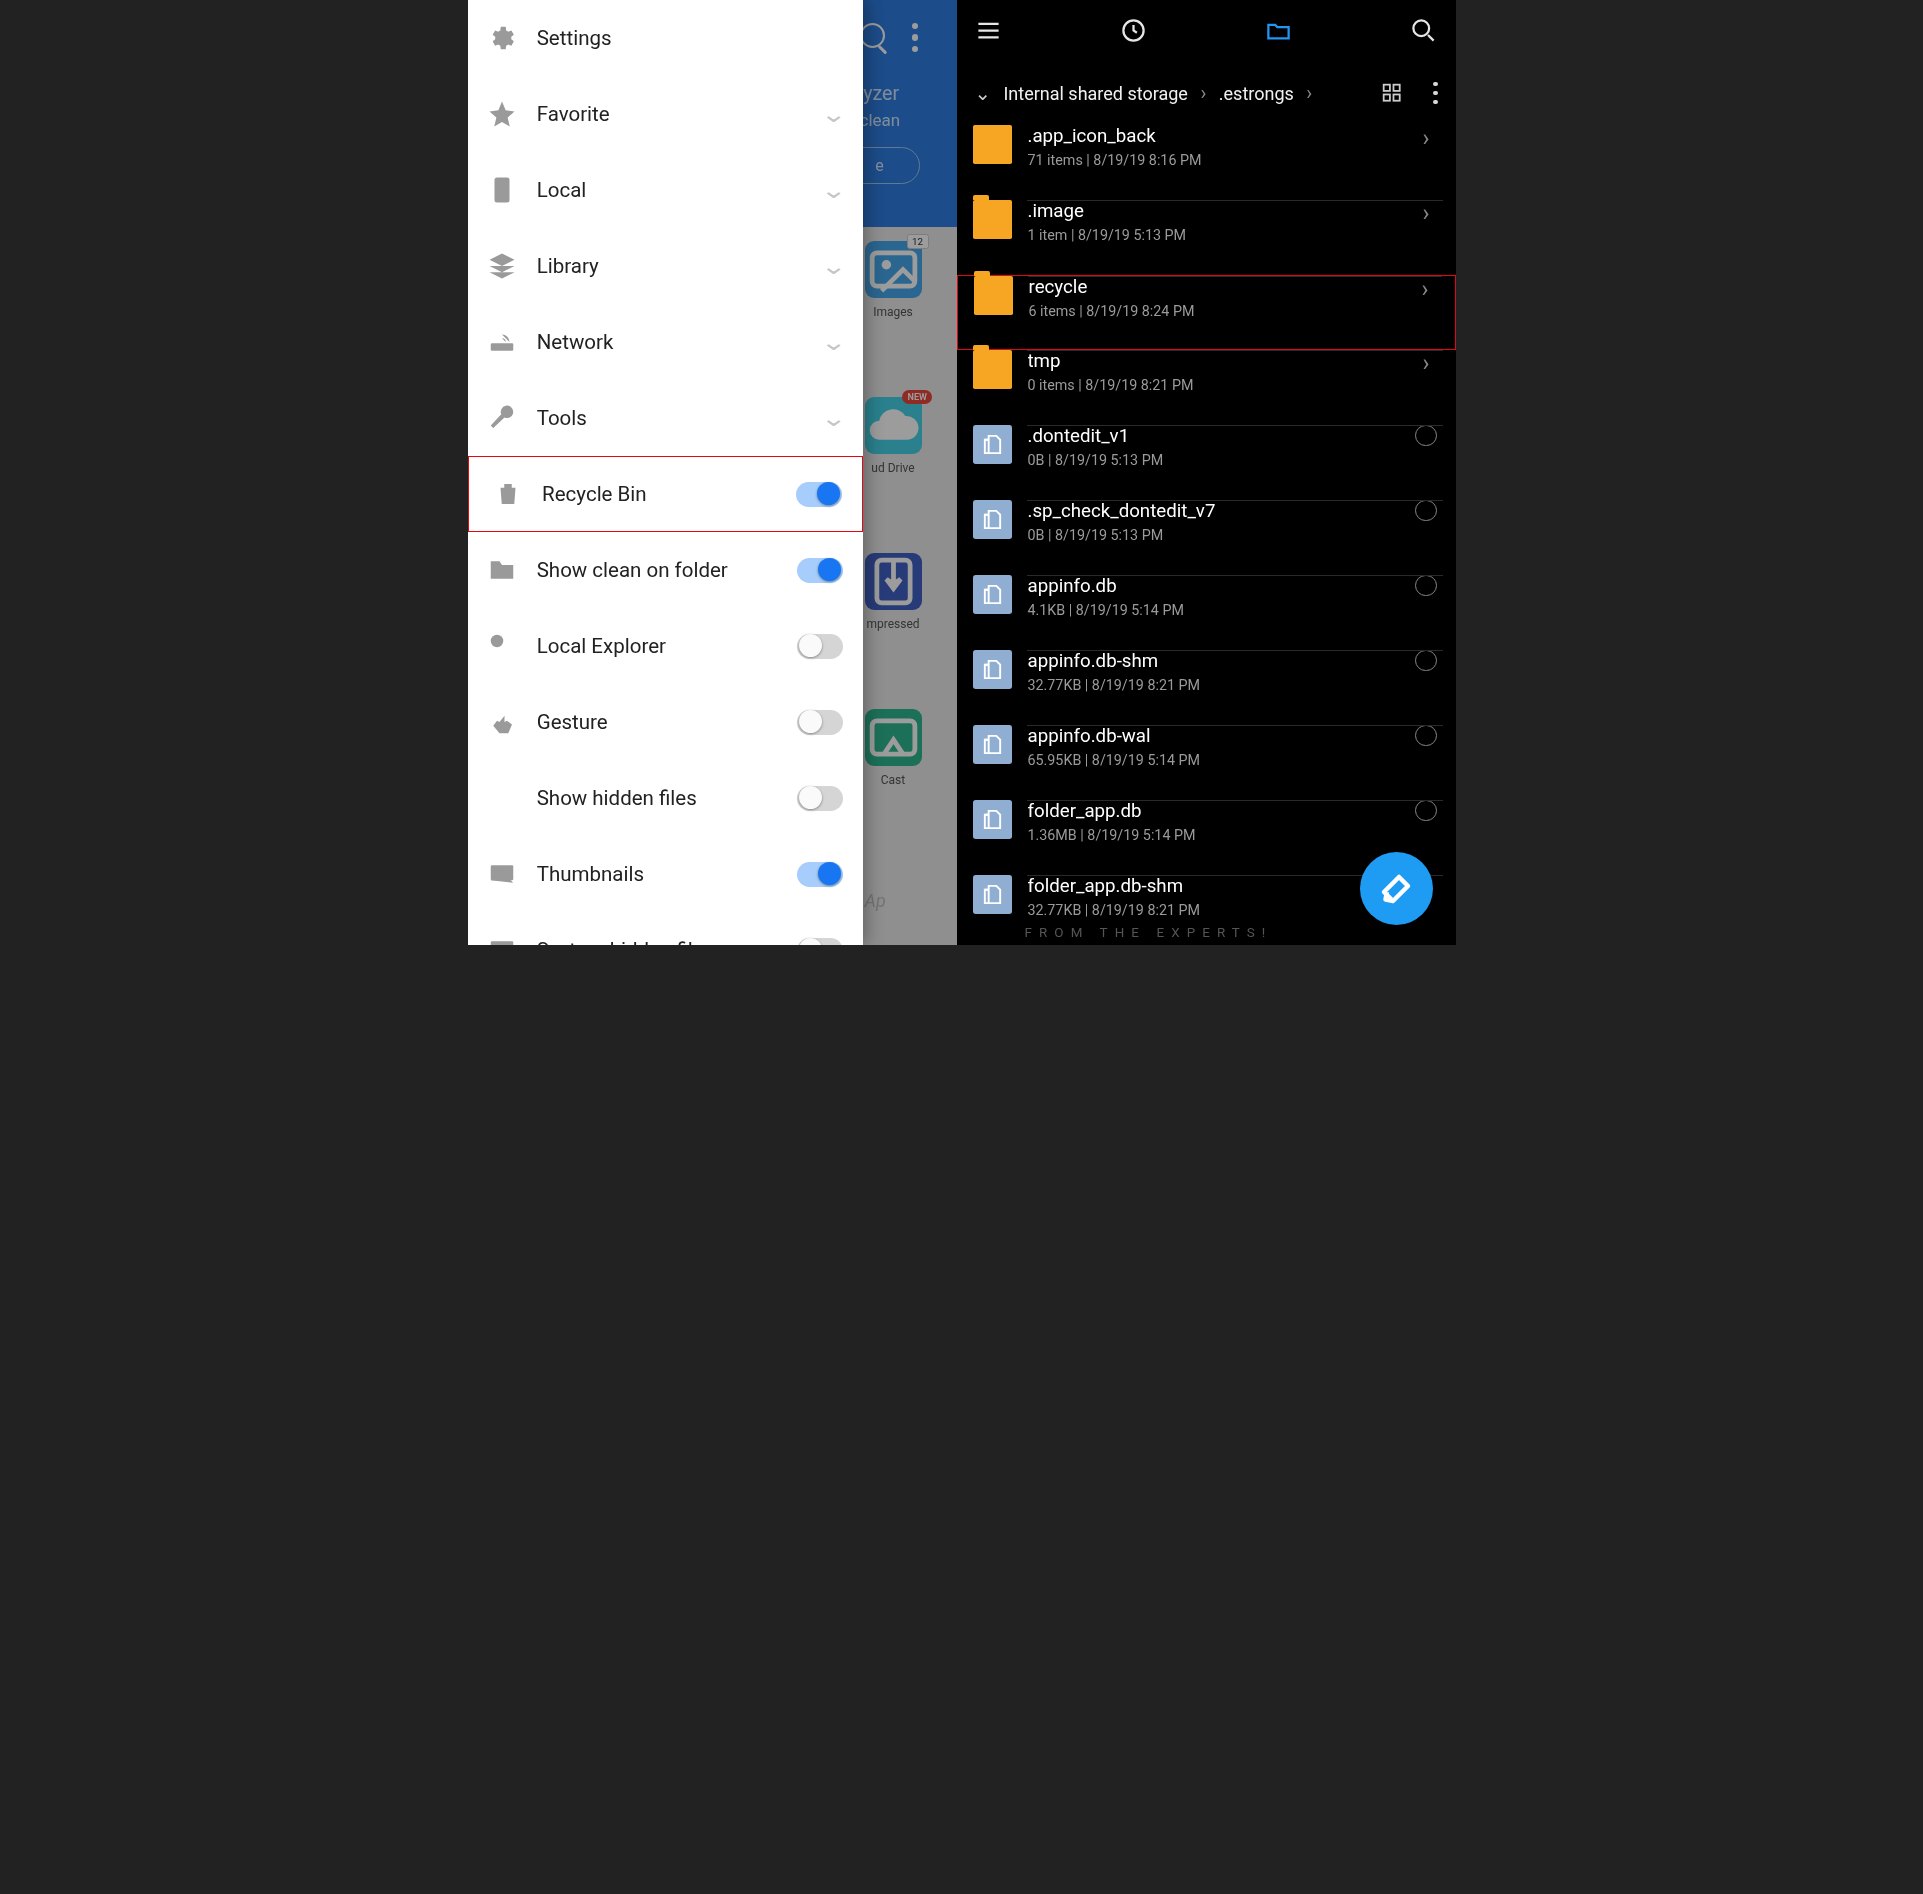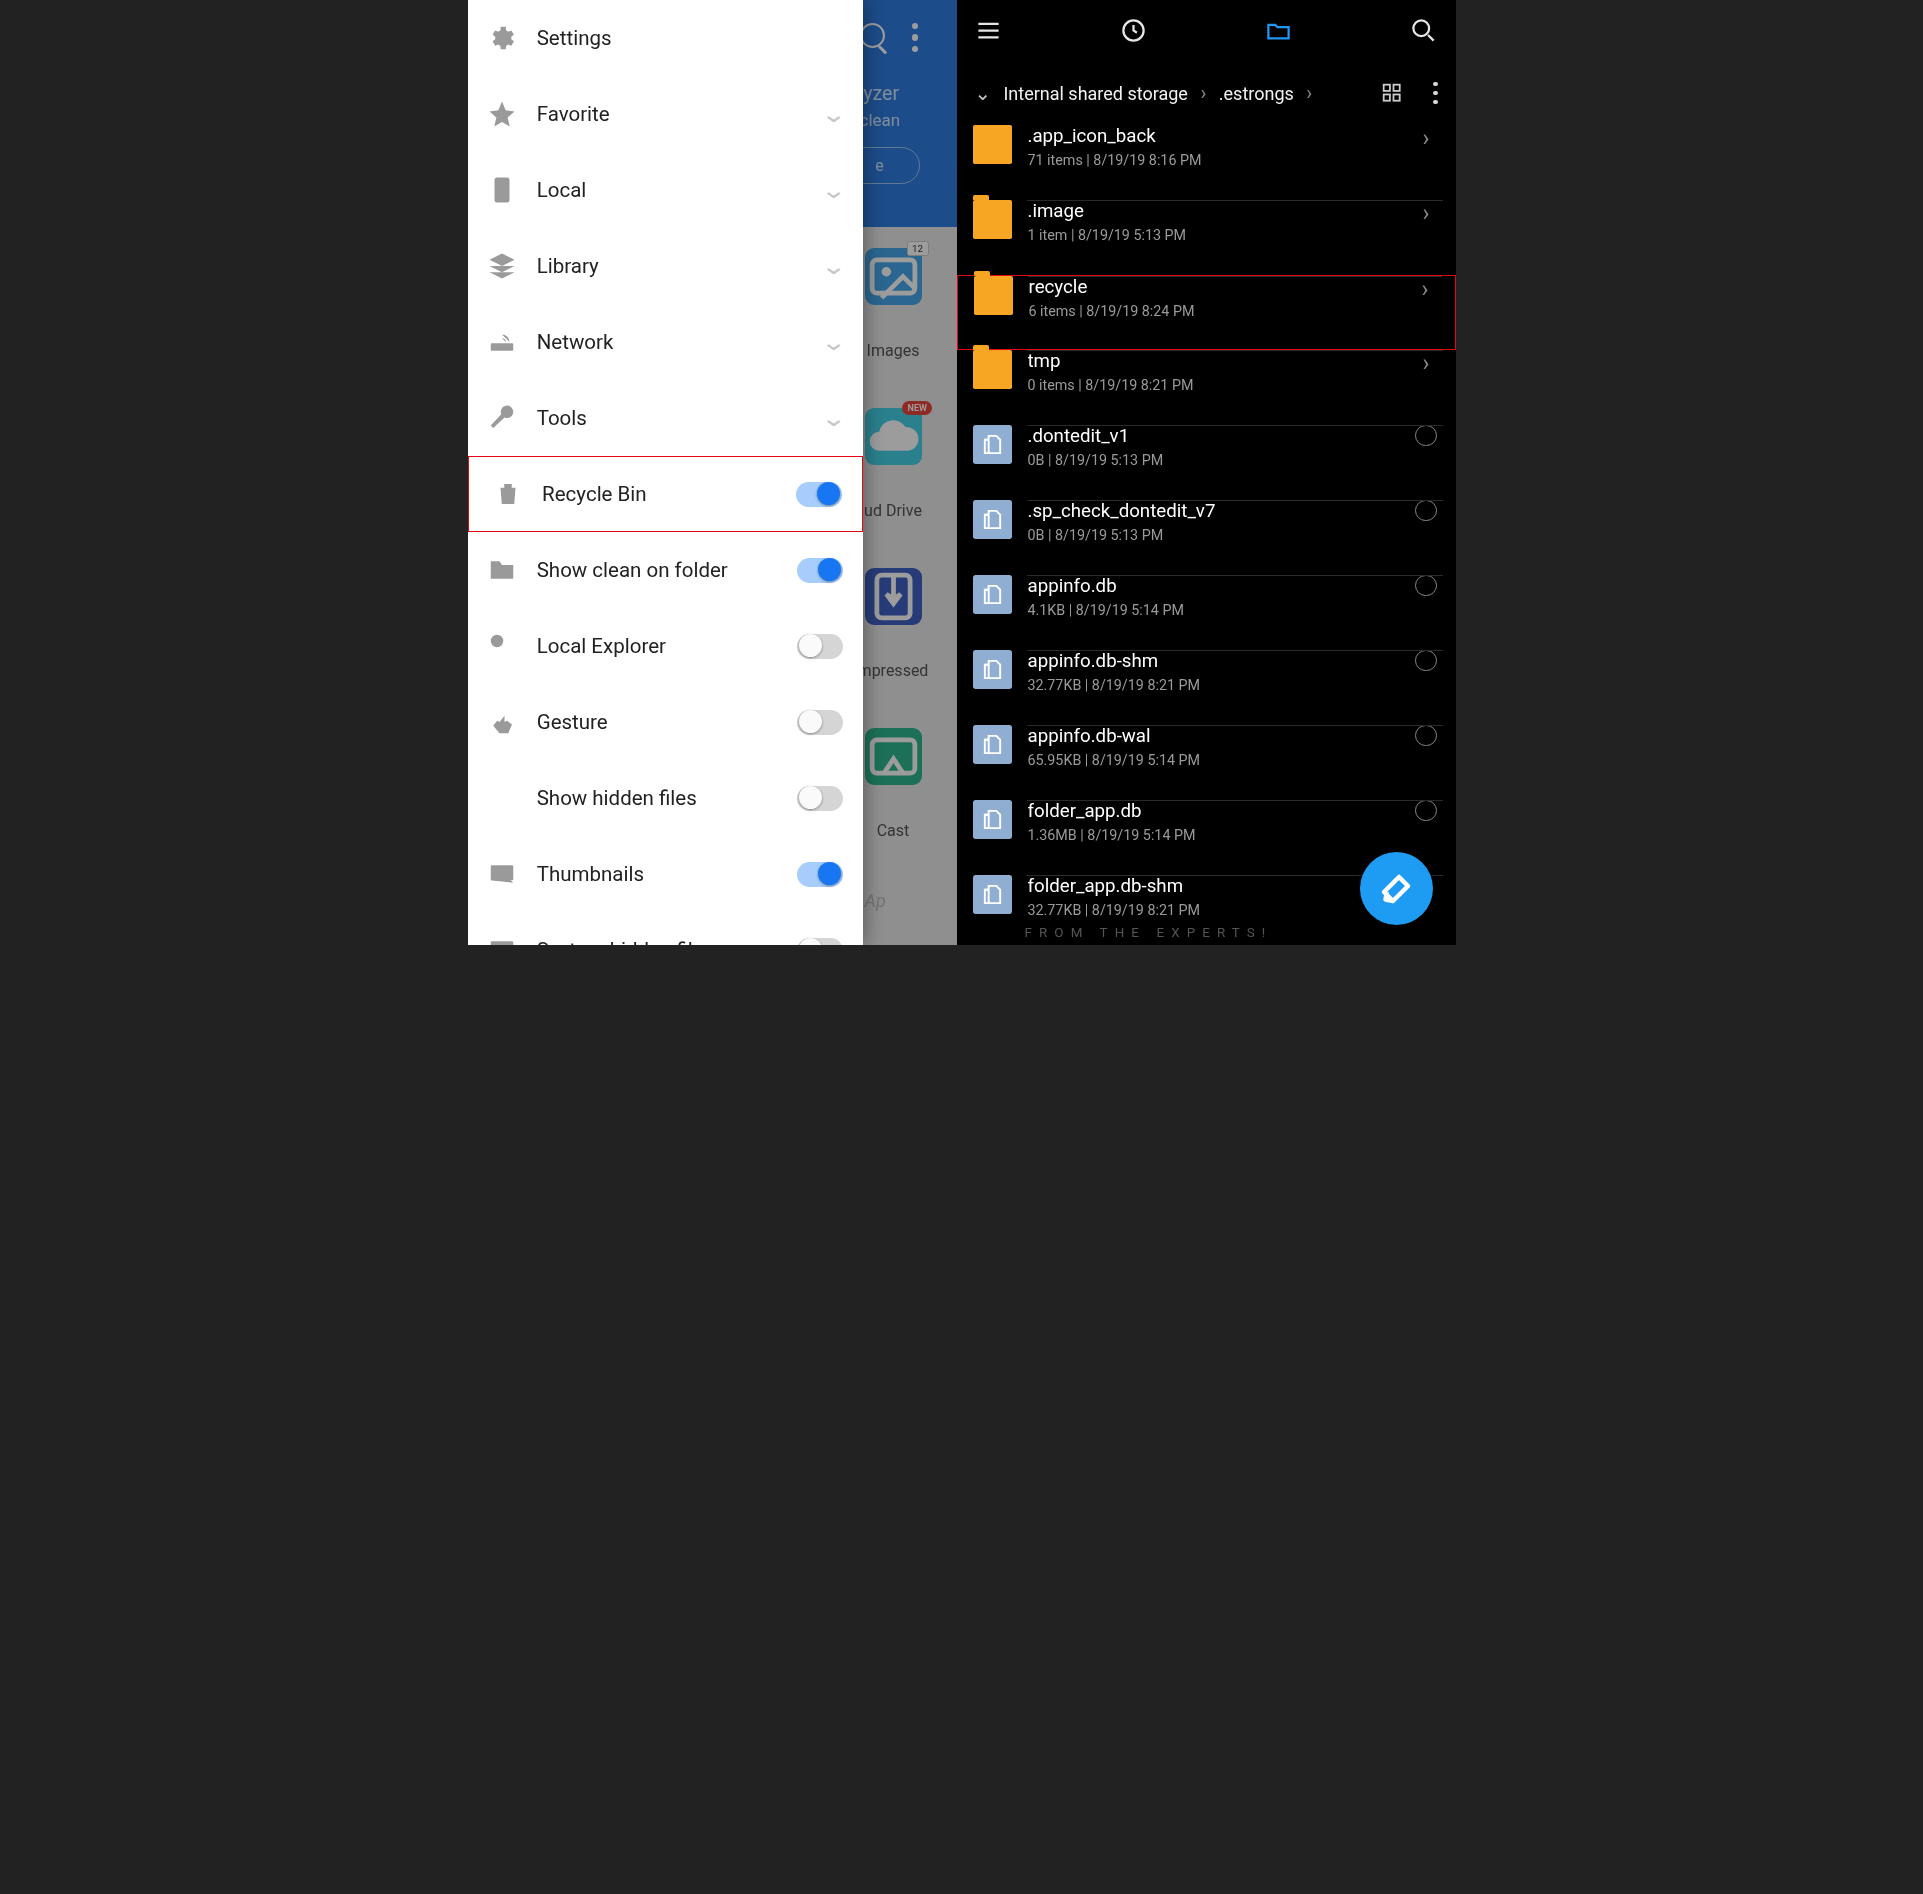--- a/index.html
+++ b/index.html
@@ -11,25 +11,25 @@
   .bg-app { position:absolute; inset:0; background:linear-gradient(#2e7ddf 0 227px, #e9e9e9 227px 100%); filter:brightness(.85); }
   .bg-header { position:absolute; top:0; left:0; right:0; height:227px; background:#2e7ddf; }
   .bg-header .h-search { position:absolute; top:23px; left:392px; width:25px; height:25px; border:2.7px solid #ffffff; border-radius:50%; }
   .bg-header .h-search::after{content:'';position:absolute;width:10.7px;height:2.7px;background:#ffffff;transform:rotate(45deg);bottom:-4.5px;right:-5.3px;border-radius:1.8px;}
   .bg-header .h-more { position:absolute; top:23px; left:444px; display:flex; flex-direction:column; gap:5.3px; }
   .bg-header .h-more i{display:block;width:6.2px;height:6.2px;background:#fff;border-radius:50%;}
   .bg-txt1{position:absolute;top:82px;left:391px;color:#cfe5ff;font-size:19.6px;}
   .bg-txt2{position:absolute;top:110px;left:392px;color:#cfe5ff;font-size:17px;}
   .bg-btn {position:absolute;top:147px;left:372px;width:80px;height:37px;border:1.8px solid #9cc6f4;border-radius:19.6px;color:#cfe5ff;display:flex;align-items:center;justify-content:center;font-size:16px;}
 
-  .bg-grid { position:absolute; top:248px; left:390px; display:flex; flex-direction:column; gap:48px; }
+  .bg-grid { position:absolute; top:241px; left:390px; display:flex; flex-direction:column; gap:78px; }
   .bg-cell { display:flex; flex-direction:column; align-items:center; gap:7.1px; width:71px; }
   .bg-tile { position:relative;width:57px;height:57px;border-radius:9px;display:flex;align-items:center;justify-content:center;font-size:25px;color:#fff;}
   .c1{background:#45a7ea;} .c2{background:#45d1e6;} .c3{background:#3f61c5;} .c4{background:#2fb890;}
-  .bg-label{color:#555;font-size:16px;margin-top:29px;}
+  .bg-label{color:#555;font-size:12px;}
   .new-badge{position:absolute;top:-7.1px;right:-10.7px;background:#e9463c;color:#fff;font-size:9px;padding:1.8px 5.3px;border-radius:7.1px;font-weight:600;}
   .count-badge{position:absolute;top:-7.1px;right:-7.1px;background:#fff;color:#333;font-size:9.8px;padding:0.9px 4.5px;border-radius:2.7px;border:0.9px solid #ccc;}
 
   .watermark-left{position:absolute;bottom:34px;left:397px;color:#bdbdbd;font-size:18px;font-style:italic;}
   .bottomrow{position:absolute;bottom:6.2px;left:365px;right:0;display:flex;align-items:center;gap:43px;color:#666;}
   .bottomrow .chev{font-size:19.6px;color:#999;}
 
   
   .dim{position:absolute;inset:0;background:rgba(0,0,0,.28);}
 

